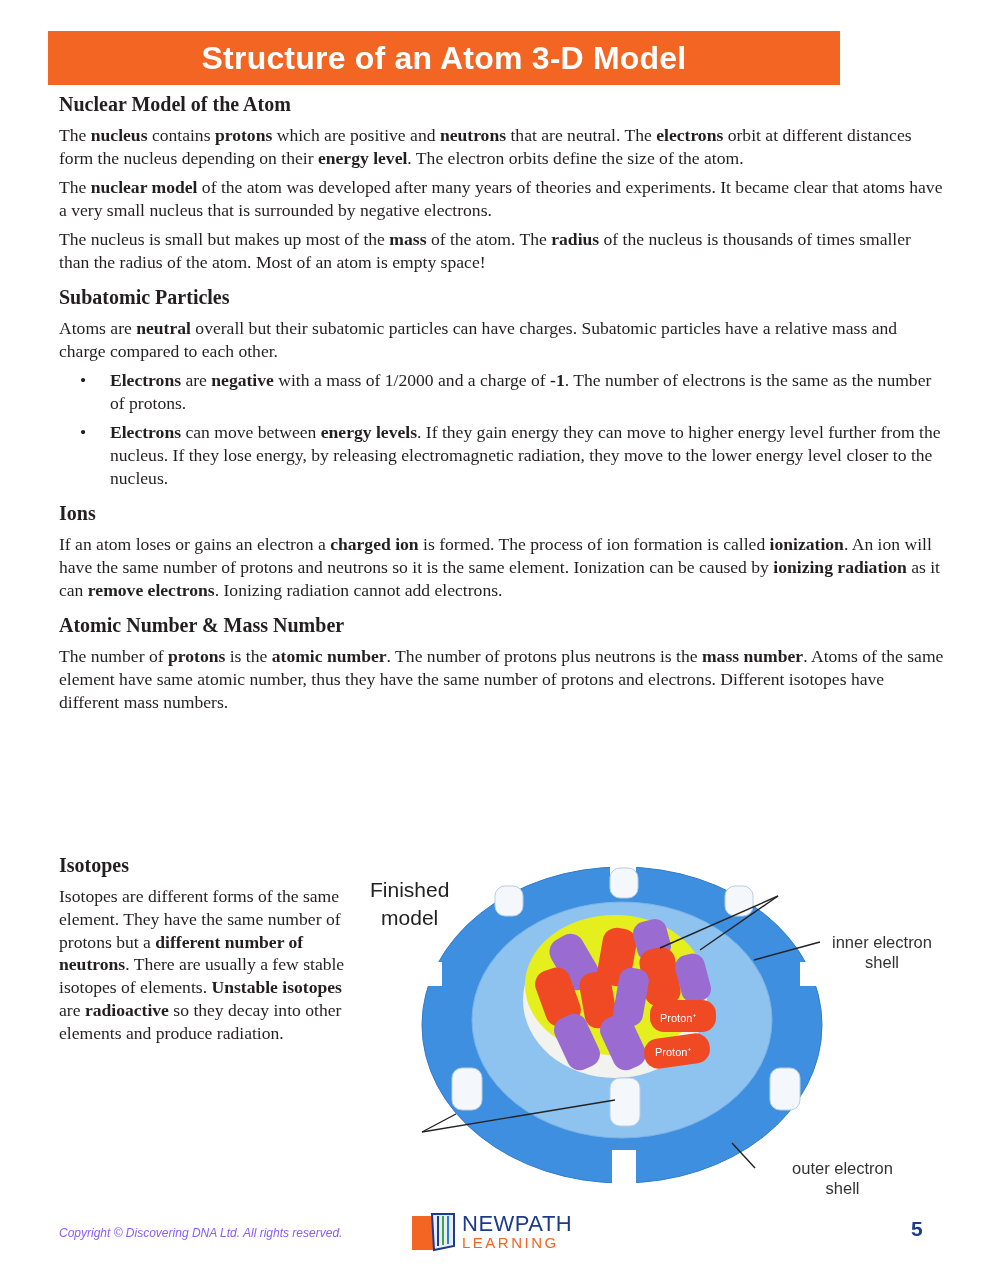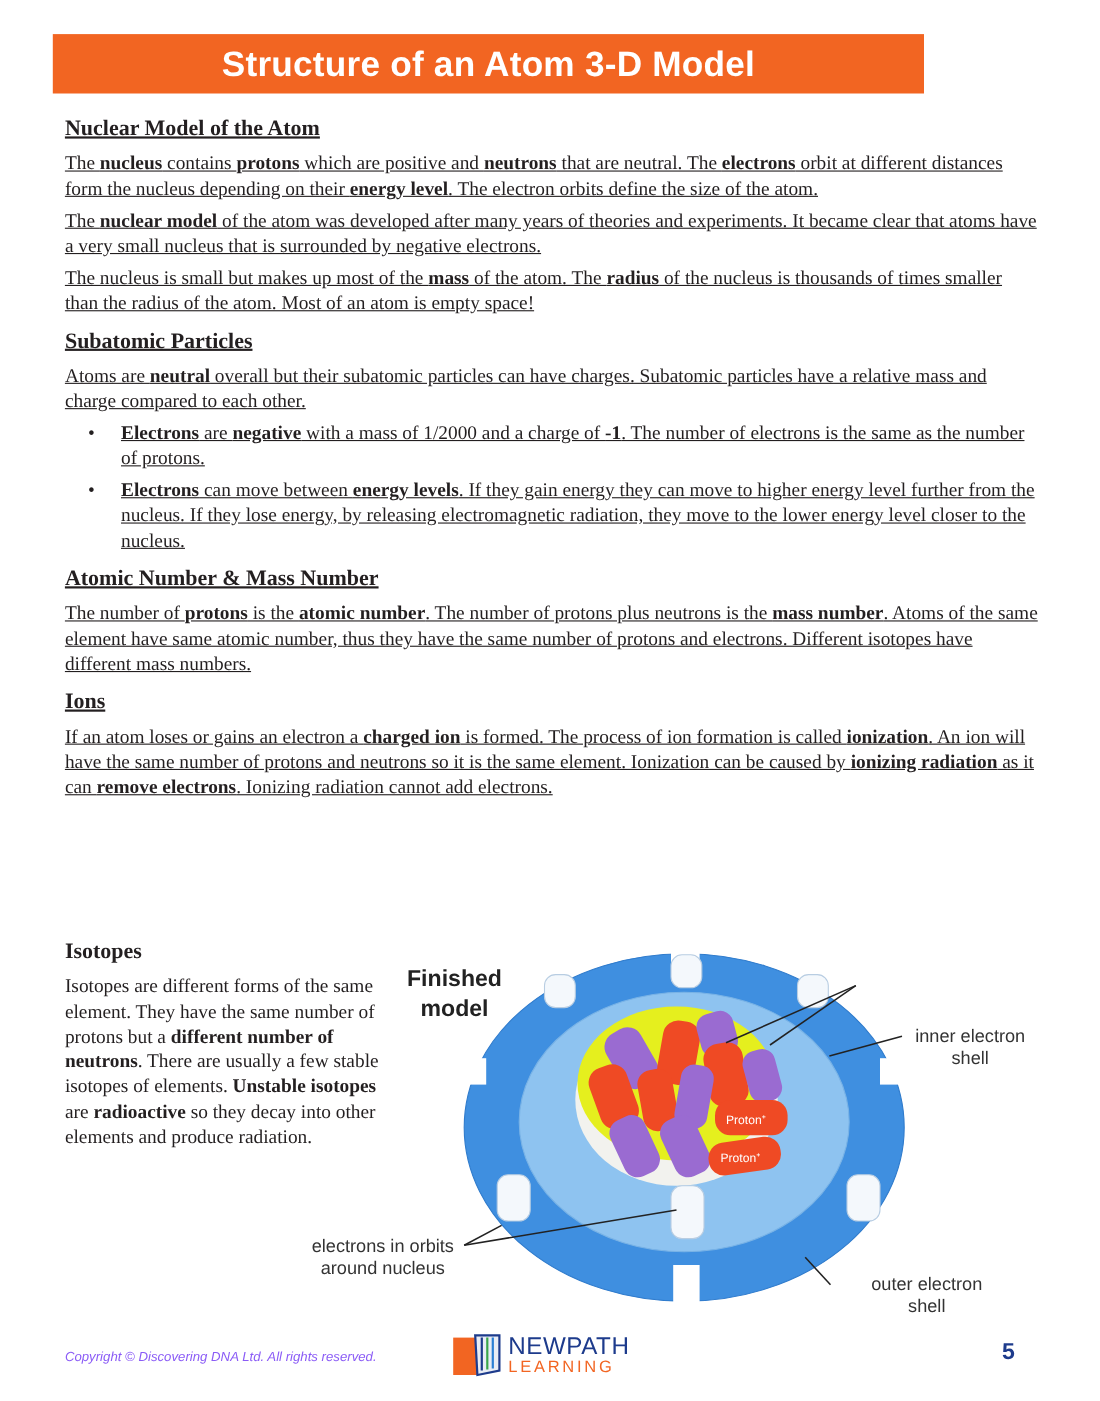--- a/index.html
+++ b/index.html
@@ -8,36 +8,36 @@
 
   .title-bar {
     position: absolute; left: 0; top: 31px; width: 792px; height: 54px;
     background: #f26522; display: flex; align-items: center; justify-content: center; margin-left: 48px;
   }
   .title-bar h1 {
     font-family: "Liberation Sans", "DejaVu Sans", sans-serif;
     color: #ffffff; font-size: 32px; font-weight: bold; letter-spacing: 0.2px;
   }
 
-  .content { position: absolute; left: 59px; top: 104px; width: 885px; text-decoration: underline; }
+  .content { position: absolute; left: 59px; top: 91px; width: 885px; }
   h2 { font-size: 20px; font-weight: bold; margin-bottom: 7px; line-height: 26px; }
   p { font-size: 17.6px; line-height: 23px; margin-bottom: 6px; }
   b { font-weight: bold; }
   .section { margin-bottom: 10px; }
 
   ul.bullets { list-style: none; margin-left: 21px; }
   ul.bullets li { position: relative; padding-left: 30px; font-size: 17.6px; line-height: 23px; margin-bottom: 6px; }
   ul.bullets li::before { content: "\2022"; position: absolute; left: 0; top: 0; }
 
   .iso { position: absolute; left: 59px; top: 852px; width: 300px; }
   .iso p { line-height: 22.8px; }
 
   .figure { position: absolute; left: 360px; top: 850px; width: 600px; height: 360px; }
   .fig-label { position: absolute; font-family: "Liberation Sans", "DejaVu Sans", sans-serif; color: #333; font-size: 16.5px; line-height: 20px; text-align: center; }
-  .fig-title { position: absolute; left: 10px; top: 26px; font-family: "Liberation Sans", "DejaVu Sans", sans-serif; font-weight: bold; font-size: 21px; line-height: 28px; text-align: center; color: #222; }
+  .fig-title { position: absolute; left: 10px; top: 26px; font-family: "Liberation Sans", "DejaVu Sans", sans-serif; font-weight: normal; font-size: 21px; line-height: 28px; text-align: center; color: #222; }
 
   .footer-copy { position: absolute; left: 59px; top: 1226px; font-family: "Liberation Sans", "DejaVu Sans", sans-serif; font-size: 12px; color: #8b5cf6; font-style: italic; }
   .logo { position: absolute; left: 410px; top: 1210px; display: flex; align-items: center; }
   .logo-text { margin-left: 4px; font-family: "Liberation Sans", "DejaVu Sans", sans-serif; line-height: 1; }
   .logo-top { color: #1d3b8c; font-size: 22px; letter-spacing: 0.5px; }
   .logo-bottom { color: #f26522; font-size: 15px; letter-spacing: 2.5px; }
   .page-num { position: absolute; left: 911px; top: 1217px; font-family: "Liberation Sans", "DejaVu Sans", sans-serif; font-weight: bold; font-size: 21px; color: #1d3b8c; }
 </style>
 </head>
 <body>
@@ -57,27 +57,27 @@
   <div class="section">
     <h2>Subatomic Particles</h2>
     <p>Atoms are <b>neutral</b> overall but their subatomic particles can have charges. Subatomic particles have a relative mass and charge compared to each other.</p>
     <ul class="bullets">
       <li><b>Electrons</b> are <b>negative</b> with a mass of 1/2000 and a charge of <b>-1</b>. The number of electrons is the same as the number of protons.</li>
       <li><b>Electrons</b> can move between <b>energy levels</b>. If they gain energy they can move to higher energy level further from the nucleus. If they lose energy, by releasing electromagnetic radiation, they move to the lower energy level closer to the nucleus.</li>
     </ul>
   </div>
 
   <div class="section">
-    <h2>Atomic Number &amp; Mass Number</h2>
-    <p>The number of <b>protons</b> is the <b>atomic number</b>. The number of protons plus neutrons is the <b>mass number</b>. Atoms of the same element have same atomic number, thus they have the same number of protons and electrons. Different isotopes have different mass numbers.</p>
+    <h2>Ions</h2>
+    <p>If an atom loses or gains an electron a <b>charged ion</b> is formed. The process of ion formation is called <b>ionization</b>. An ion will have the same number of protons and neutrons so it is the same element. Ionization can be caused by <b>ionizing radiation</b> as it can <b>remove electrons</b>. Ionizing radiation cannot add electrons.</p>
   </div>
 
   <div class="section">
-    <h2>Ions</h2>
-    <p>If an atom loses or gains an electron a <b>charged ion</b> is formed. The process of ion formation is called <b>ionization</b>. An ion will have the same number of protons and neutrons so it is the same element. Ionization can be caused by <b>ionizing radiation</b> as it can <b>remove electrons</b>. Ionizing radiation cannot add electrons.</p>
+    <h2>Atomic Number &amp; Mass Number</h2>
+    <p>The number of <b>protons</b> is the <b>atomic number</b>. The number of protons plus neutrons is the <b>mass number</b>. Atoms of the same element have same atomic number, thus they have the same number of protons and electrons. Different isotopes have different mass numbers.</p>
   </div>
 </div>
 
 <div class="iso">
   <h2>Isotopes</h2>
   <p>Isotopes are different forms of the same element. They have the same number of protons but a <b>different number of neutrons</b>. There are usually a few stable isotopes of elements. <b>Unstable isotopes</b> are <b>radioactive</b> so they decay into other elements and produce radiation.</p>
 </div>
 
 <div class="figure">
   <svg width="600" height="360" viewBox="0 0 600 360">
@@ -131,24 +131,20 @@
   </svg>
 
   <div class="fig-title">
     <div>Finished</div>
     <div>model</div>
   </div>
   <div class="fig-label" style="left:462px; top:82px; width:120px;">
     <div>inner electron</div>
     <div>shell</div>
   </div>
-  <div class="fig-label" style="left:-92px; top:273px; width:160px;">
-    <div>electrons in orbits</div>
-    <div>around nucleus</div>
-  </div>
   <div class="fig-label" style="left:420px; top:308px; width:125px;">
     <div>outer electron</div>
     <div>shell</div>
   </div>
 </div>
 
 <div class="footer-copy">Copyright © Discovering DNA Ltd. All rights reserved.</div>
 
 <div class="logo">
   <svg width="48" height="42" viewBox="0 0 48 42">

